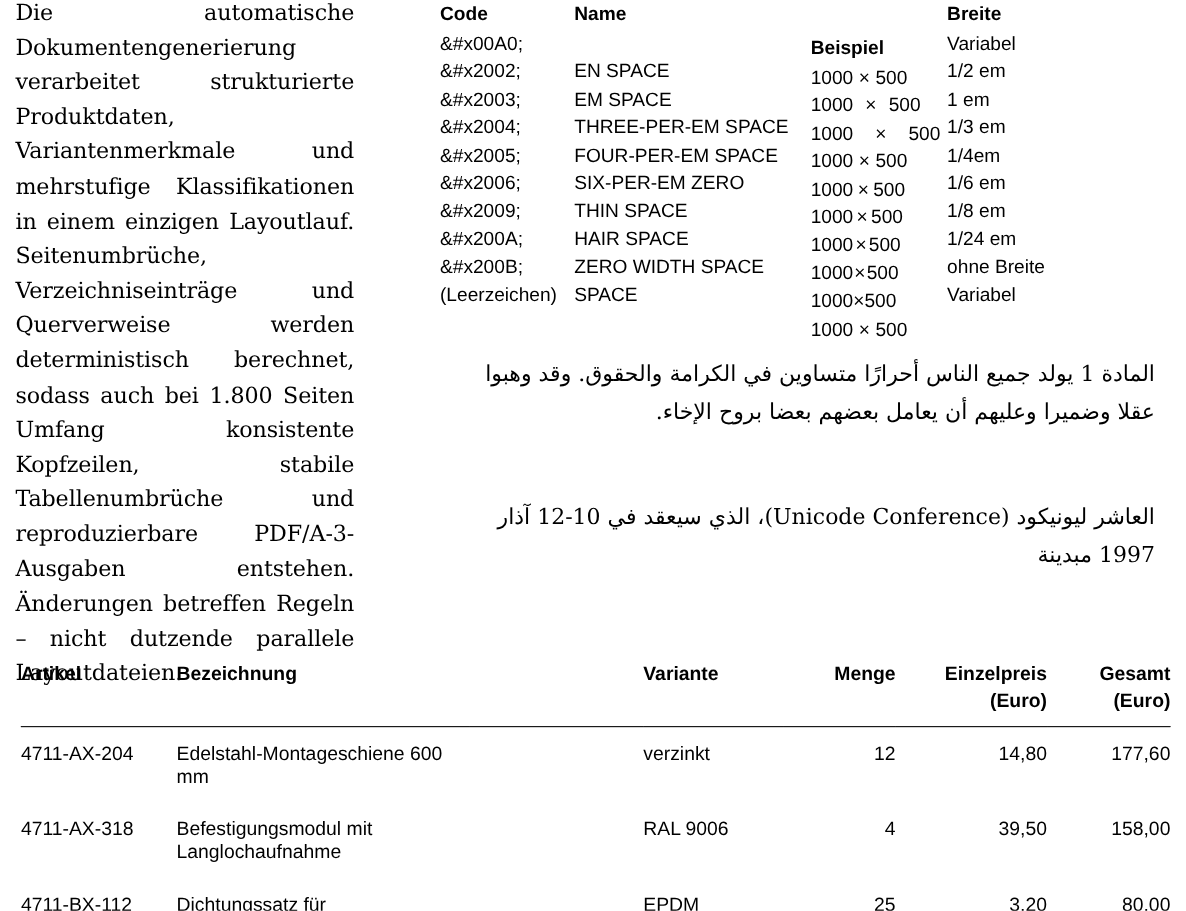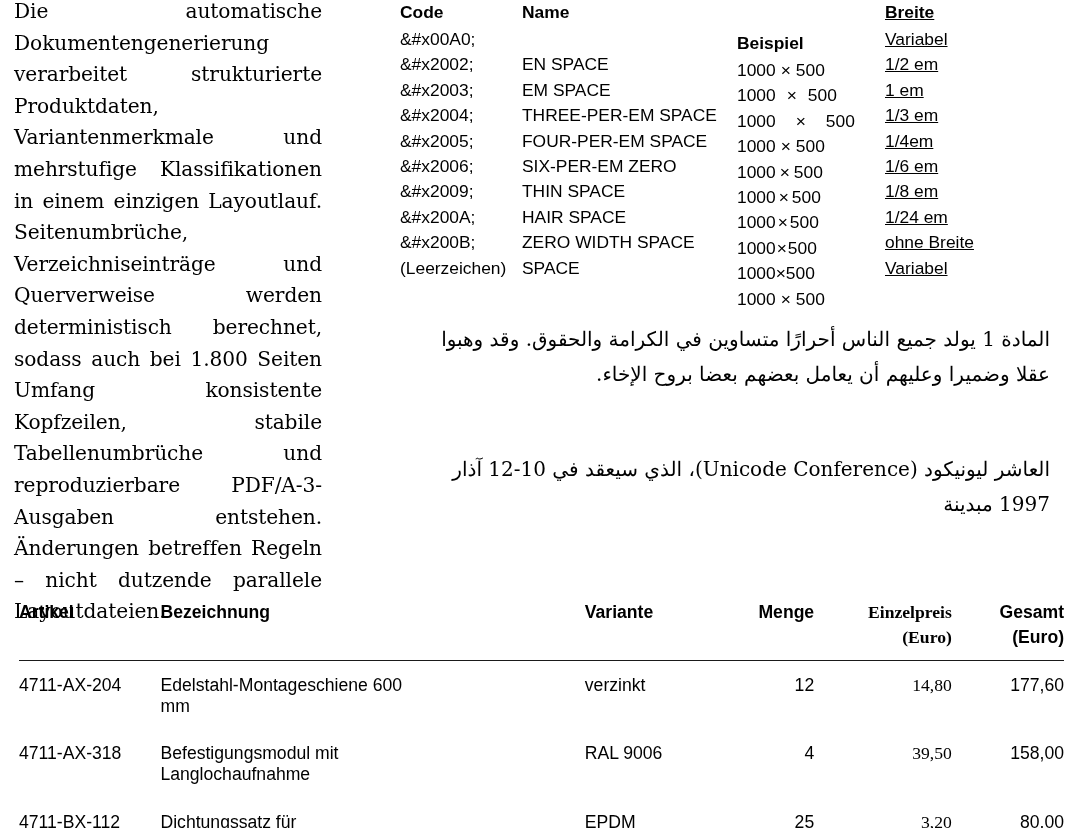--- a/index.html
+++ b/index.html
@@ -43,21 +43,21 @@
     line-height: 25.4px;
     white-space: nowrap;
   }
   #space-table .srow {
     position: relative;
     height: 25.4px;
   }
   #space-table .c-code   { position: absolute; left: 0px;   top: 0; }
   #space-table .c-name   { position: absolute; left: 122px; top: 0; }
   #space-table .c-exam   { position: absolute; left: 337px; top: 0; margin-top: 31px; }
-  #space-table .c-width  { position: absolute; left: 485px; top: 0; text-decoration: underline; }
+  #space-table .c-width  { position: absolute; left: 461px; top: 0; }
   #space-table .shead .c-code,
   #space-table .shead .c-name,
   #space-table .shead .c-exam,
   #space-table .shead .c-width { font-weight: bold; }
   #space-table .shead { height: 27px; }
 
   
   .ex-num { }
   .ex-gap { display: inline-block; }
   .ex-mul { }
@@ -108,21 +108,21 @@
   #product-table td {
     padding: 13.5px 0 13px 0;
     line-height: 21px;
     vertical-align: top;
   }
   #product-table .col-artikel { width: 128px;  text-align: left; }
   #product-table .col-bez     { width: 272px;  text-align: left; padding-left: 11px; margin-top: 25px;}
   #product-table .col-spacer  { width: 155px; }
   #product-table .col-var     { width: 125px;  text-align: left; }
   #product-table .col-menge   { width: 100px;  text-align: right; }
-  #product-table .col-einzel  { width: 135px;  text-align: right; font-family: Liberation Serif, serif; }
+  #product-table .col-einzel  { width: 135px;  text-align: right; }
   #product-table .col-gesamt  { width: 110px;  text-align: right; }
   #product-table .hdr-wrap    { display: block; }
 </style>
 </head>
 <body>
 
 <div id="intro-paragraph">Die automatische Dokumentengenerierung verarbeitet strukturierte Produktdaten, Variantenmerkmale und mehrstufige Klassifikationen in einem einzigen Layoutlauf. Seitenumbrüche, Verzeichniseinträge und Querverweise werden deterministisch berechnet, sodass auch bei 1.800 Seiten Umfang konsistente Kopfzeilen, stabile Tabellenumbrüche und reproduzierbare PDF/A-3-Ausgaben entstehen. Änderungen betreffen Regeln – nicht dutzende parallele Layoutdateien.</div>
 
 <div id="space-table">
   <div class="srow shead">

